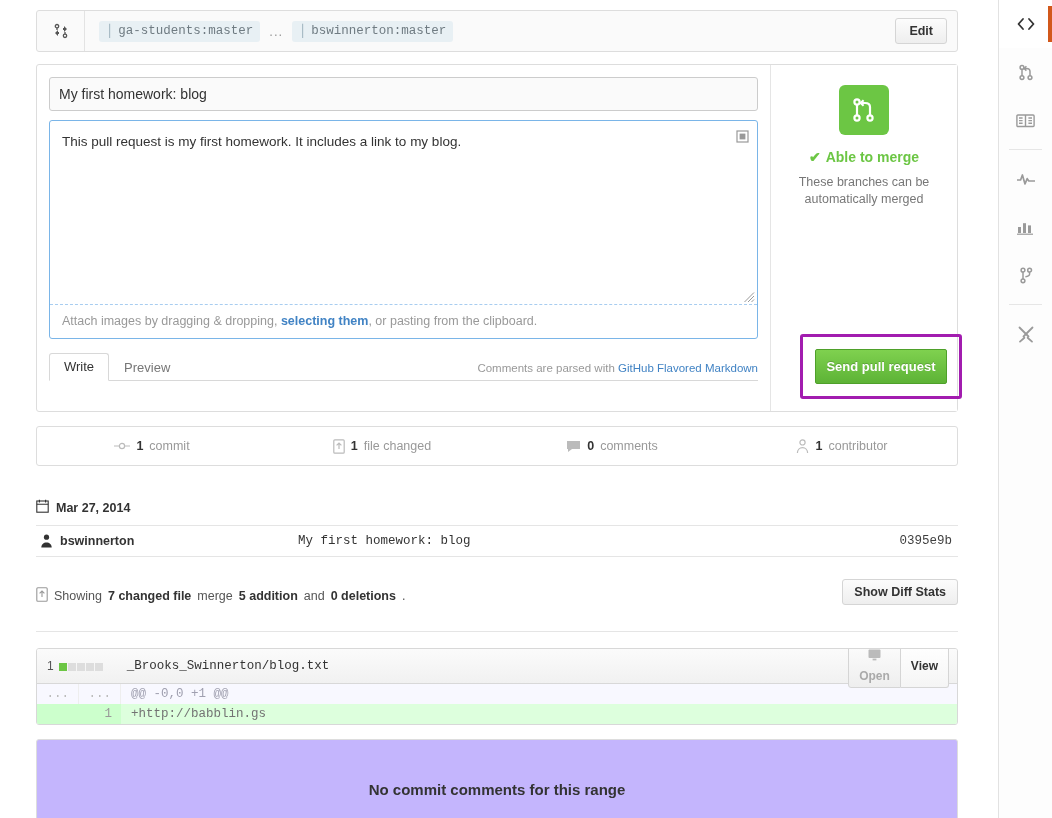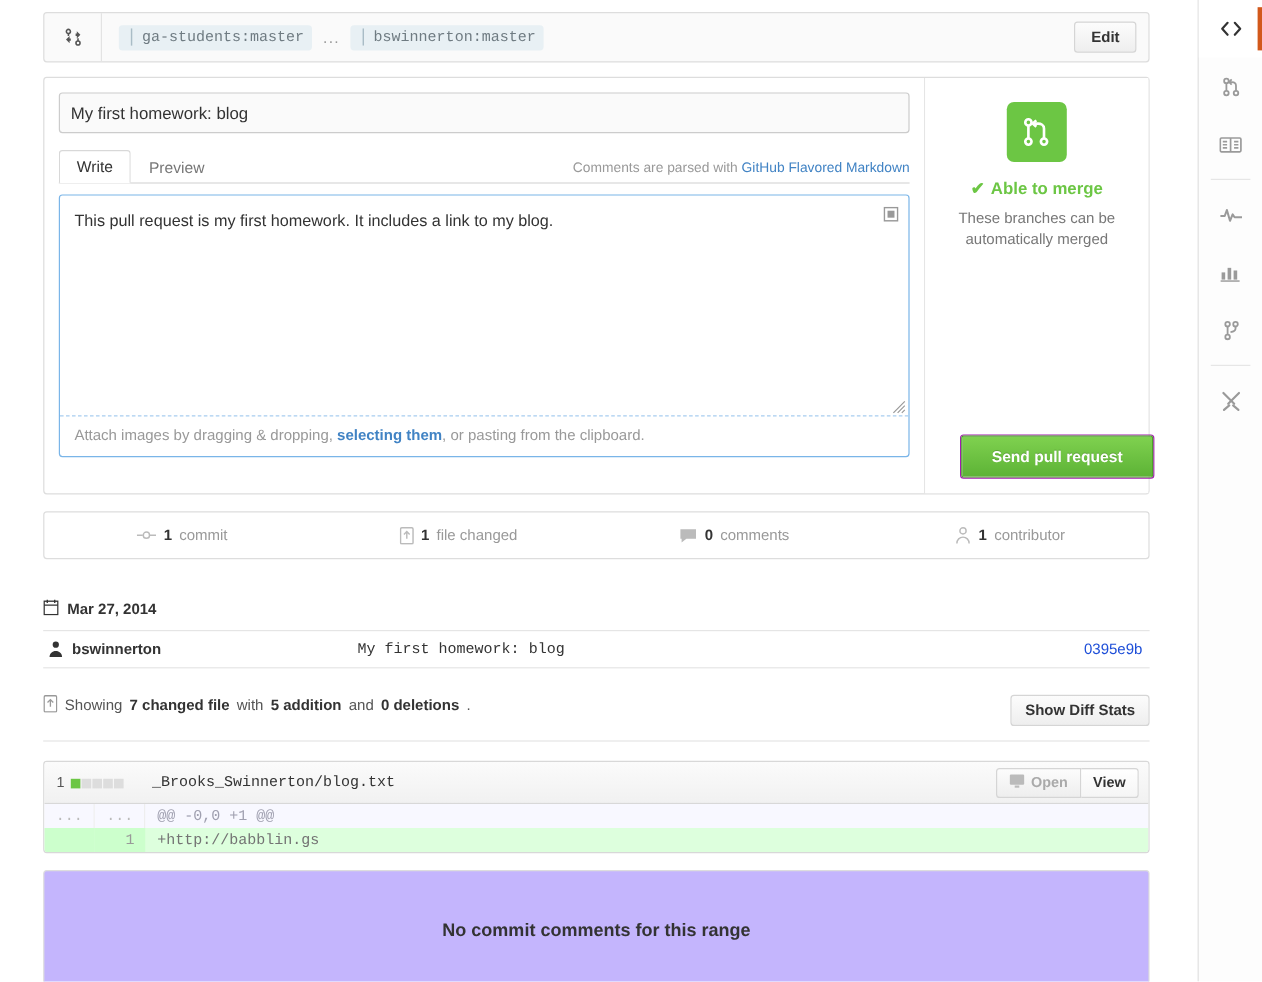--- a/index.html
+++ b/index.html
@@ -179,23 +179,23 @@
   #merge-hint {
     margin-top: 9px;
     text-align: center;
     color: #777;
     font-size: 12.5px;
     line-height: 1.35;
   }
   #send-pr-wrap {
     margin-top: auto;
     width: 100%;
-    border: 1px solid #a21caf;
-    border-radius: 3px;
-    padding: 0;
+    border: 3px solid #a21caf;
+    border-radius: 3px;
+    padding: 12px;
     margin-left: 34px;
   }
   #send-pr-button {
     display: block;
     width: 100%;
     background: linear-gradient(#7fd14f, #5db336);
     border: 1px solid #4ea02a;
     border-radius: 2px;
     color: #fff;
     font-weight: bold;
@@ -250,30 +250,30 @@
   }
   .avatar-glyph { color: #333; display: inline-flex; }
   #commit-message {
     flex: 1;
     font-family: "Liberation Mono", monospace;
     font-size: 12.5px;
     color: #333;
     padding-left: 38px;
   }
   #commit-sha {
-    font-family: Liberation Sans, sans-serif;
-    font-size: 12.5px;
-    color: #1d4ed8;
+    font-family: Liberation Mono, monospace;
+    font-size: 12.5px;
+    color: #404040;
   }
 
   
   #showing-row {
     margin-top: 22px;
-    display: flex; align-items: flex-start;
-    padding-bottom: 12px;
+    display: flex; align-items: flex-end;
+    padding-bottom: 26px;
     border-bottom: 1px solid #e5e5e5;
   }
   #showing-text {
     display: flex; align-items: center; gap: 6px;
     font-size: 12.5px; color: #555;
   }
   #showing-text b { color: #333; }
   #show-diff-stats { margin-left: auto; }
 
   
@@ -302,21 +302,21 @@
   }
   #file-actions { margin-left: auto; display: flex; }
   .fbtn {
     display: inline-flex; align-items: center; gap: 5px;
     border: 1px solid #d5d5d5;
     background: linear-gradient(#fcfcfc, #eeeeee);
     font-size: 12px; font-weight: bold;
     padding: 4px 10px;
     cursor: pointer;
   }
-  .fbtn.left { border-radius: 3px 0 0 3px; color: #aaa; }
+  .fbtn.left { border-radius: 3px 0 0 3px; color: #aaa; flex-direction: column; }
   .fbtn.right { border-radius: 0 3px 3px 0; border-left: none; color: #333; background: linear-gradient(#ffffff, #f5f5f5); }
 
   .diff-line { display: flex; font-family: "Liberation Mono", monospace; font-size: 12.5px; line-height: 20px; }
   .diff-line .ln {
     width: 42px; text-align: right; padding-right: 9px;
     color: #aaa; user-select: none;
   }
   .diff-line.hunk { background: #f8f8ff; color: #aaa; }
   .diff-line.hunk .ln { background: #f8f8ff; color: #bbb; border-right: 1px solid #eee; }
   .diff-line.hunk .code { color: #a0a0b0; padding-left: 10px; }
@@ -386,48 +386,48 @@
           <span>bswinnerton:master</span>
         </span>
       </div>
       <div class="btn" id="edit-button">Edit</div>
     </div>
 
     <div id="compose-panel">
 
       <div id="compose-left">
         <input id="title-input" type="text" value="My first homework: blog" style="">
-
-        <div id="tabs-row">
-          <div class="tab active">Write</div>
-          <div class="tab">Preview</div>
-          <div id="markdown-note">
-            <span>Comments are parsed with </span><a href="#">GitHub Flavored Markdown</a>
-          </div>
-        </div>
 
         <div id="editor-wrap">
           <div id="editor-body">
             <span>This pull request is my first homework. It includes a link to my blog.</span>
             <span id="fullscreen-icon">
               <svg width="13" height="13" viewBox="0 0 13 13" fill="none" stroke="currentColor" stroke-width="1.2">
                 <rect x="1" y="1" width="11" height="11"></rect>
                 <rect x="3.6" y="3.6" width="5.8" height="5.8" fill="currentColor" stroke="none"></rect>
               </svg>
             </span>
             <span id="resize-handle">
               <svg width="13" height="13" viewBox="0 0 13 13" stroke="currentColor" stroke-width="1">
                 <path d="M12 6 L6 12 M12 9.5 L9.5 12 M12 2.5 L2.5 12"></path>
               </svg>
             </span>
           </div>
           <div id="attach-bar">
             <span>Attach images by dragging &amp; dropping, </span><a href="#">selecting them</a><span>, or pasting from the clipboard.</span>
           </div>
         </div>
+
+        <div id="tabs-row">
+          <div class="tab active">Write</div>
+          <div class="tab">Preview</div>
+          <div id="markdown-note">
+            <span>Comments are parsed with </span><a href="#">GitHub Flavored Markdown</a>
+          </div>
+        </div>
       </div>
 
       <div id="compose-right">
         <div id="merge-badge">
           <svg width="26" height="28" viewBox="0 0 26 28" fill="none" stroke="#ffffff" stroke-width="2.2">
             <circle cx="6" cy="6" r="2.6"></circle>
             <circle cx="6" cy="22" r="2.6"></circle>
             <circle cx="19" cy="22" r="2.6"></circle>
             <path d="M6 8.8 V19.2"></path>
             <path d="M19 19.2 V11 C19 8.2 16.5 7 14 7 H10.5"></path>
@@ -515,21 +515,21 @@
     <div id="showing-row">
       <div id="showing-text">
         <span>
           <svg width="12" height="15" viewBox="0 0 12 15" stroke="#999" fill="none" stroke-width="1.1">
             <rect x="0.8" y="0.8" width="10.4" height="13.4" rx="1"></rect>
             <path d="M6 4v6M3.6 6.4L6 4l2.4 2.4"></path>
           </svg>
         </span>
         <span>Showing </span>
           <b>7 changed file</b>
-          <span> with </span>
+          <span> merge </span>
           <b>5 addition</b>
           <span> and </span>
           <b>0 deletions</b>
           <span>.</span>
       </div>
       <div class="btn" id="show-diff-stats">Show Diff Stats</div>
     </div>
 
     <div id="file-block">
       <div id="file-header">

